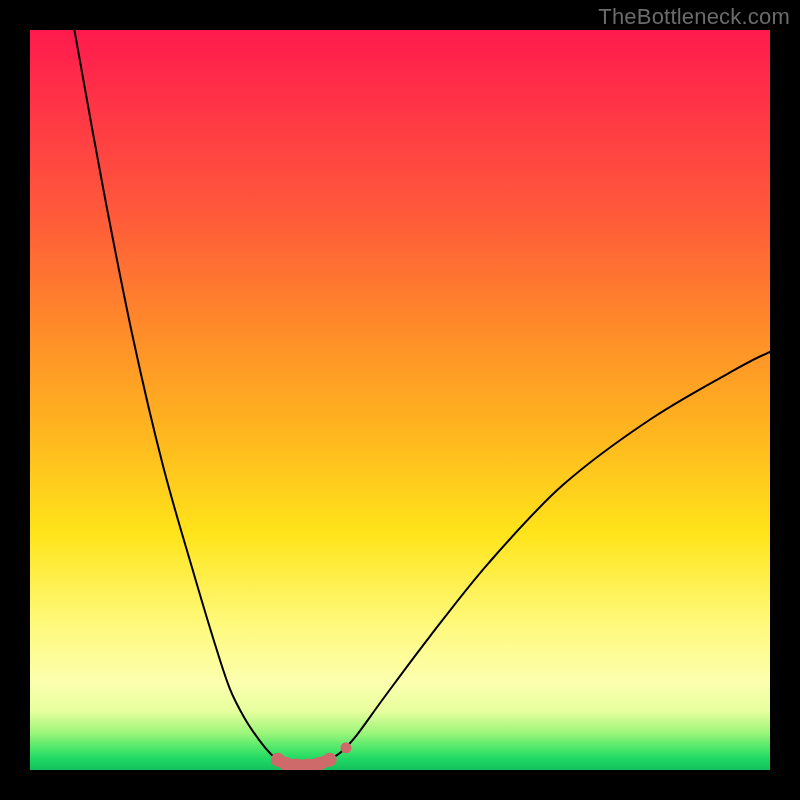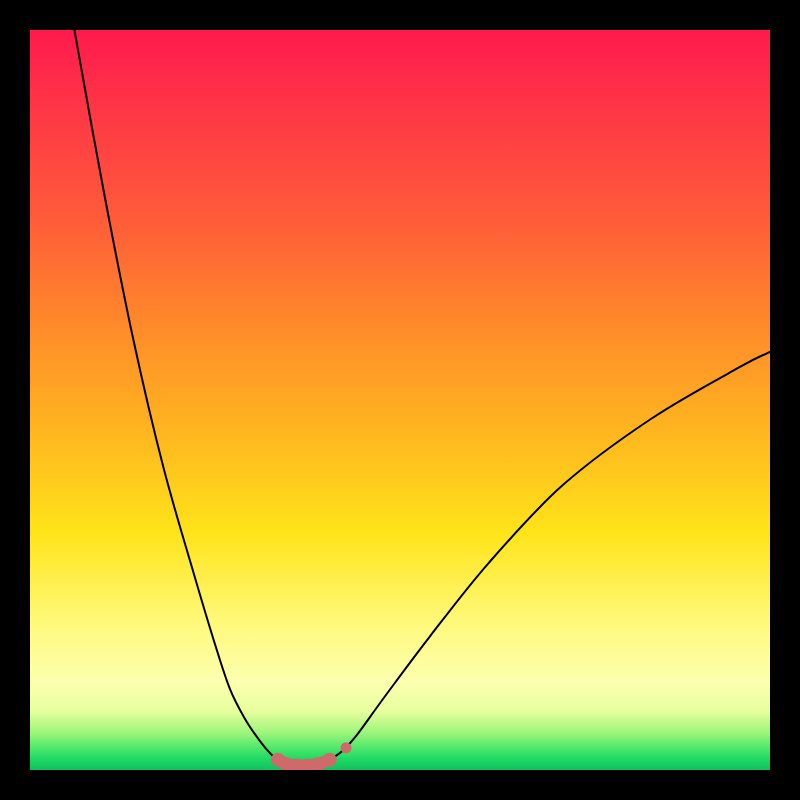--- a/index.html
+++ b/index.html
@@ -58,20 +58,21 @@
     top: 0;
     width: 740px;
     height: 740px;
     pointer-events: none;
   }
 </style>
 </head>
 <body>
 
 <div class="frame">
+  <div class="watermark">TheBottleneck.com</div>
 
   <div class="plot">
     <svg class="overlay" viewBox="0 0 740 740">
       <g id="curve-group" fill="none" stroke="#000" stroke-width="2" stroke-linecap="round">
           <path d="M 44.4 0 C 49.33333333333333 27.133333333333326, 64.13333333333333 110.99999999999994, 74 162.79999999999995 C 83.86666666666667 214.59999999999997, 93.73333333333335 265.1666666666667, 103.60000000000001 310.8 C 113.46666666666667 356.43333333333334, 123.33333333333331 398.3666666666667, 133.2 436.6 C 143.06666666666666 474.83333333333337, 154.16666666666669 510.6, 162.8 540.2 C 171.43333333333334 569.8000000000001, 178.83333333333334 594.4666666666667, 185 614.2 C 191.16666666666666 633.9333333333334, 194.86666666666667 646.2666666666667, 199.8 658.6 C 204.73333333333335 670.9333333333334, 209.66666666666666 679.5666666666667, 214.6 688.2 C 219.53333333333333 696.8333333333334, 225.08333333333334 704.48, 229.4 710.4 C 233.71666666666667 716.3199999999999, 237.41666666666666 720.5133333333333, 240.5 723.72 C 243.58333333333334 726.9266666666667, 246.66666666666669 728.6533333333333, 247.9 729.64"></path>
           <path d="M 299.70000000000005 729.64 C 301.55000000000007 728.4066666666666, 306.48333333333335 726.0633333333333, 310.8 722.24 C 315.1166666666667 718.4166666666667, 318.20000000000005 716.0733333333334, 325.6 706.7 C 333 697.3266666666667, 342.8666666666667 682.65, 355.2 666 C 367.5333333333333 649.35, 382.33333333333337 629, 399.6 606.8 C 416.8666666666667 584.5999999999999, 436.6 558.0833333333333, 458.8 532.8 C 481 507.51666666666665, 505.66666666666663 479.15, 532.8 455.09999999999997 C 559.9333333333333 431.04999999999995, 592 408.23333333333335, 621.6 388.5 C 651.2 368.76666666666665, 690.6666666666666 347.79999999999995, 710.4 336.7 C 730.1333333333333 325.6, 735.0666666666666 324.3666666666667, 740 321.90000000000003"></path>
         </g>
       <g id="marker-group" fill="#cf6a6a" stroke="#cf6a6a" stroke-width="12" stroke-linecap="round" stroke-linejoin="round">
           <path d="M 247.9 729.64 L 256.04 734.08 L 266.4 735.56 L 277.5 735.56 L 288.6 734.08 L 299.70000000000005 729.64" fill="none"></path>
           <circle cx="247.9" cy="729.64" r="7" stroke="none"></circle>

